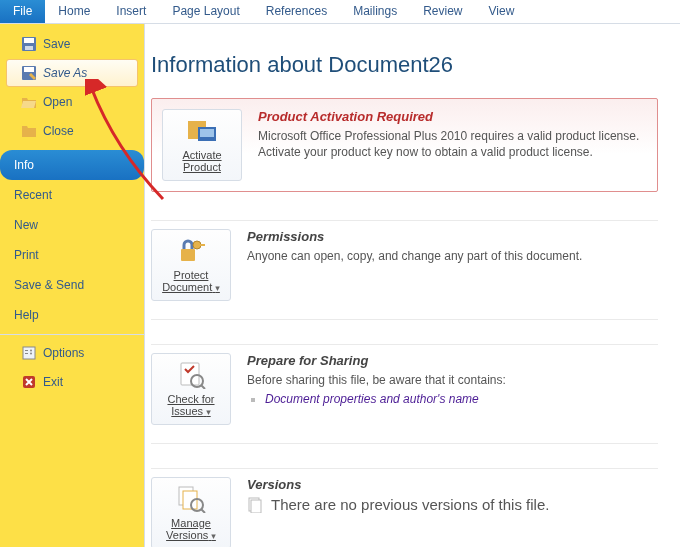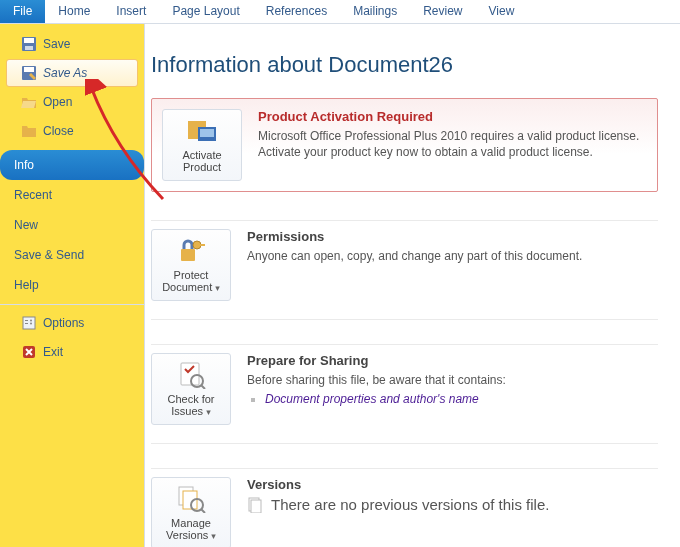--- a/index.html
+++ b/index.html
@@ -112,28 +112,30 @@
     flex-direction: column;
     align-items: center;
     justify-content: center;
     gap: 4px;
     padding: 6px 2px;
     text-align: center;
     font-size: 11px;
     line-height: 1.1;
     color: #444;
     cursor: pointer;
+    text-decoration: underline;
   }
   .tile .caret { font-size: 9px; color: #666; transform: translateY(-1px); }
   .sec-body { flex: 1; }
   .sec-title {
     font-size: 13px;
     font-weight: 700;
     color: #444;
     margin-bottom: 4px;
+    font-style: italic;
   }
   .activation .sec-title { color: #b82c2c; }
   .sec-text { font-size: 12px; color: #555; line-height: 1.35; }
   ul.bul { margin: 4px 0 0 0; padding-left: 18px; list-style: square; color: #bbb; }
   ul.bul li span { color: #4c1d95; font-style: italic; }
   .ver-row { display:flex; align-items:center; gap:8px; margin-top:4px; font-size:15px; color:#555; }
   
   .arrow {
     position: absolute;
     left: 85px;
@@ -185,20 +187,21 @@
       <svg class="ic" viewBox="0 0 16 16">
           <path d="M1 3 h5 l1 2 h8 v9 h-14 z" fill="#e6b24a"></path>
         </svg>
       <span>Close</span>
     </div>
 
     <div class="sb-group">
       <div class="sb-category selected">Info</div>
       <div class="sb-category">Recent</div>
       <div class="sb-category">New</div>
+      <div class="sb-category">Print</div>
       <div class="sb-category">Save &amp; Send</div>
       <div class="sb-category">Help</div>
     </div>
 
     <div class="sep"></div>
 
     <div class="sb-item">
       <svg class="ic" viewBox="0 0 16 16">
           <rect x="2" y="2" width="12" height="12" fill="#eef3f8" stroke="#888"></rect>
           <rect x="4" y="5" width="3" height="1" fill="#888"></rect>

